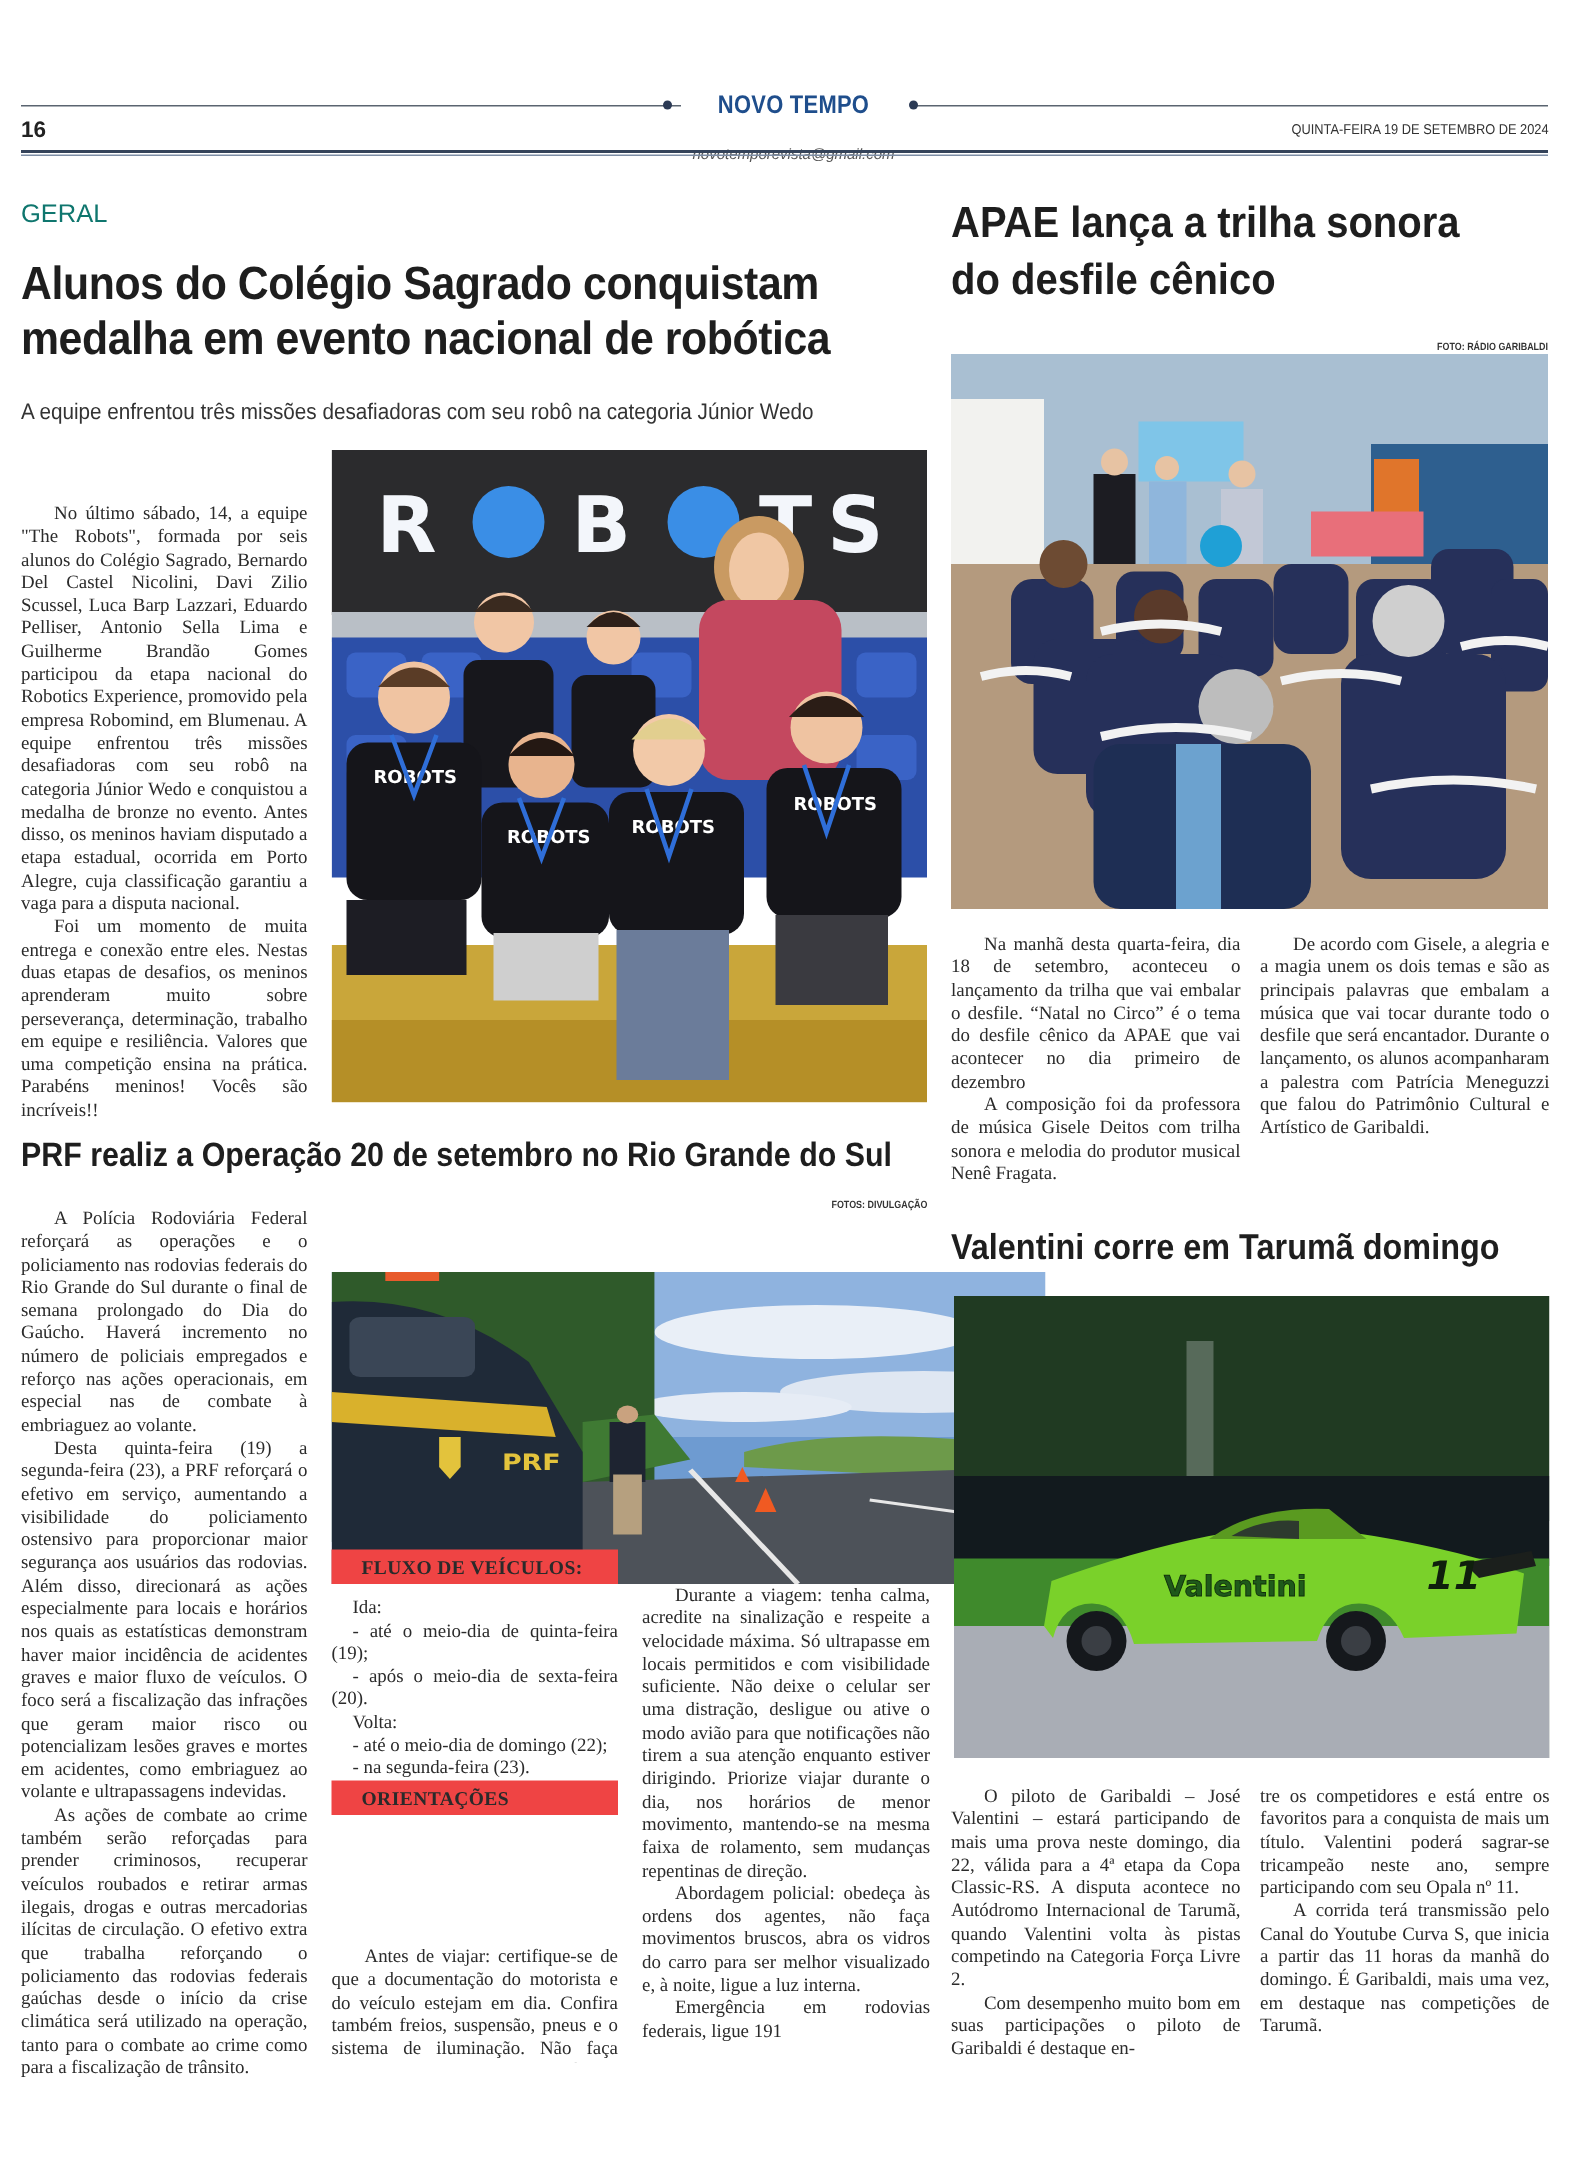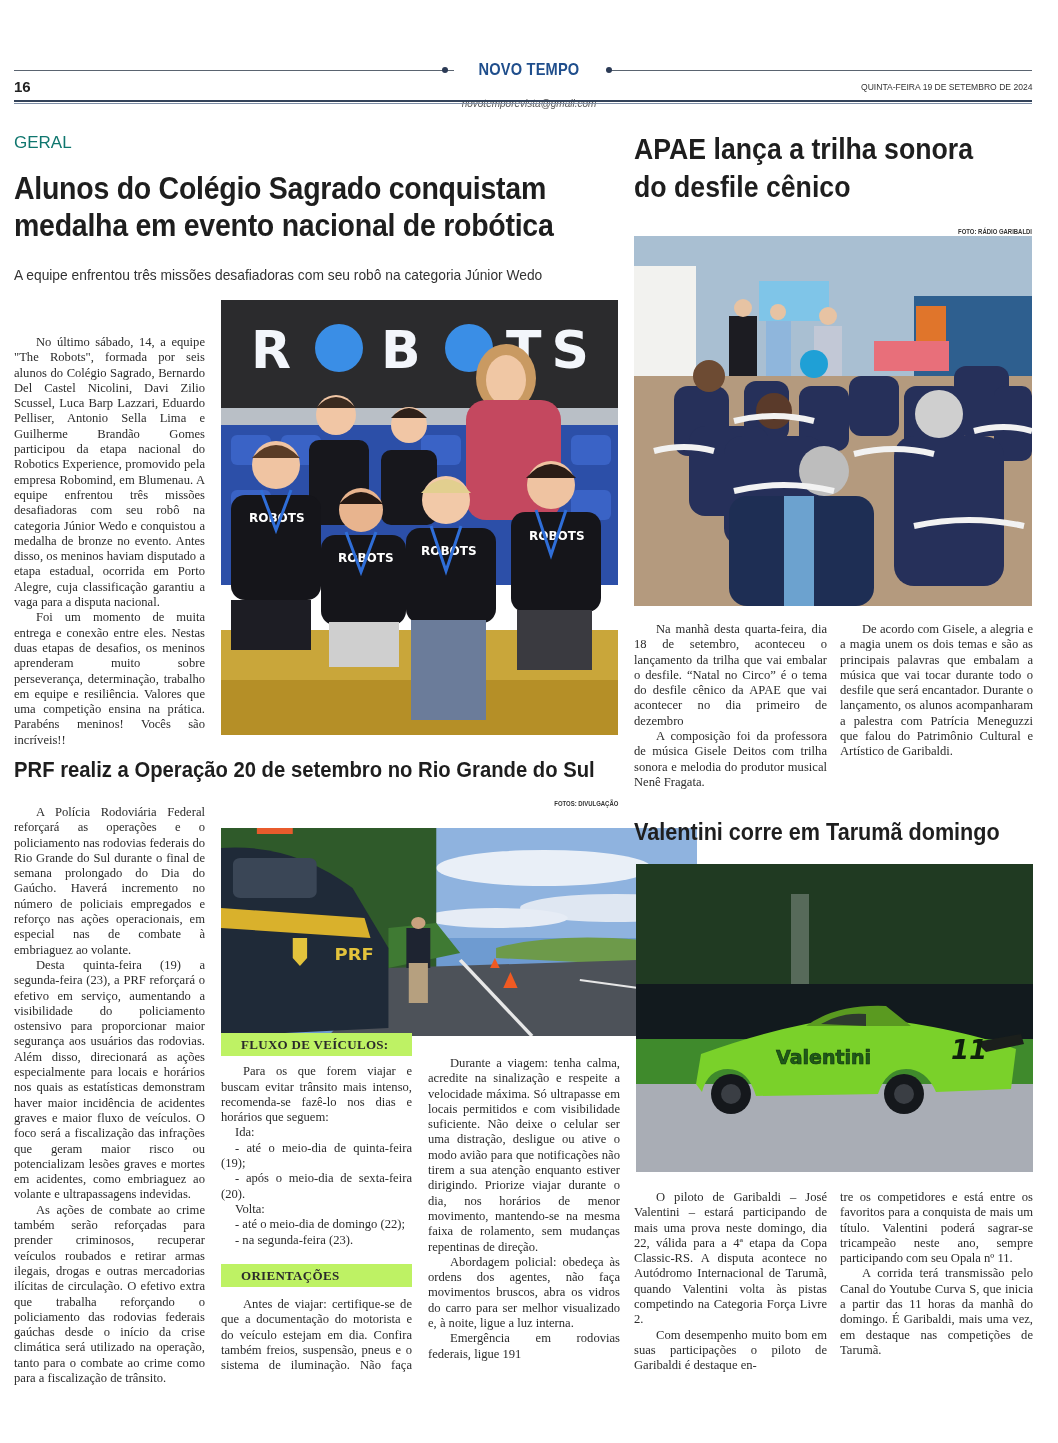--- a/index.html
+++ b/index.html
@@ -22,21 +22,21 @@
   .h-mid { font-size: 24px; transform: scaleX(0.92); transform-origin: left top; }
   .subhead { position: absolute; font-family: "Liberation Sans", sans-serif; font-size: 15px; color: #333; transform: scaleX(0.92); transform-origin: left top; white-space: nowrap; }
 
   .col { position: absolute; font-size: 12.6px; line-height: 15.3px; text-align: justify; hyphens: manual; color: #2b2b2b; }
   .col p { text-indent: 22px; }
   .col p.noind { text-indent: 0; }
   .col .li { text-indent: 14px; }
 
   .credit { position: absolute; font-family: "Liberation Sans", sans-serif; font-weight: bold; font-size: 7px; color: #333; transform: scaleX(0.85); transform-origin: right top; text-align: right; }
 
-  .box-title { background: #bef264; font-weight: bold; font-size: 13px; letter-spacing: 0.3px; color: #2a2a2a; padding: 4px 0 4px 20px; margin: 4px 0 8px 0; text-indent: 0; }
+  .box-title { background: #ef4444; font-weight: bold; font-size: 13px; letter-spacing: 0.3px; color: #2a2a2a; padding: 4px 0 4px 20px; margin: 4px 0 8px 0; text-indent: 0; }
 
   .photo { position: absolute; overflow: hidden; }
   .photo svg { display: block; width: 100%; height: 100%; }
 </style>
 </head>
 <body>
 
 <div class="mast-line" style="left:14px; width:440px;"></div>
 <div class="mast-dot" style="left:442px;"></div>
 <div class="mast-line" style="left:608px; width:424px;"></div>
@@ -185,21 +185,21 @@
 
 <div class="headline" style="left:14px; top:756px; font-size:22.5px; white-space:nowrap; transform:scaleX(0.9); transform-origin:left top;">PRF realiz a Operação 20 de setembro no Rio Grande do Sul</div>
 <div class="credit" style="right:440px; top:800px;">FOTOS: DIVULGAÇÃO</div>
 
 <div class="col" style="left:14px; top:805px; width:191px;">
   <p>A Polícia Rodoviária Federal reforçará as operações e o policiamento nas rodovias federais do Rio Grande do Sul durante o final de semana prolongado do Dia do Gaúcho. Haverá incremento no número de policiais empregados e reforço nas ações operacionais, em especial nas de combate à embriaguez ao volante.</p>
   <p>Desta quinta-feira (19) a segunda-feira (23), a PRF reforçará o efetivo em serviço, aumentando a visibilidade do policiamento ostensivo para proporcionar maior segurança aos usuários das rodovias. Além disso, direcionará as ações especialmente para locais e horários nos quais as estatísticas demonstram haver maior incidência de acidentes graves e maior fluxo de veículos. O foco será a fiscalização das infrações que geram maior risco ou potencializam lesões graves e mortes em acidentes, como embriaguez ao volante e ultrapassagens indevidas.</p>
   <p>As ações de combate ao crime também serão reforçadas para prender criminosos, recuperar veículos roubados e retirar armas ilegais, drogas e outras mercadorias ilícitas de circulação. O efetivo extra que trabalha reforçando o policiamento das rodovias federais gaúchas desde o início da crise climática será utilizado na operação, tanto para o combate ao crime como para a fiscalização de trânsito.</p>
 </div>
 
-<div class="photo" style="left:221px; top:828px; width:476px; height:208px;">
+<div class="photo" style="left:221px; top:848px; width:476px; height:208px;">
   <svg viewBox="0 0 398 208" preserveAspectRatio="none">
     <rect width="398" height="208" fill="#6e9bd1"></rect>
     <rect x="160" y="0" width="238" height="110" fill="#8fb3df"></rect>
     <ellipse cx="270" cy="40" rx="90" ry="18" fill="#e9eff7"></ellipse>
     <ellipse cx="330" cy="80" rx="80" ry="14" fill="#dfe7f2"></ellipse>
     <ellipse cx="230" cy="90" rx="60" ry="10" fill="#e6ecf5"></ellipse>
     <path d="M0 0 L180 0 L180 150 L0 180 Z" fill="#2f5a2a"></path>
     <path d="M140 100 L180 95 L200 125 L140 140 Z" fill="#3f7a33"></path>
     <path d="M230 120 Q290 100 398 118 L398 140 L230 130 Z" fill="#6d9a4a"></path>
     <path d="M140 140 L398 130 L398 208 L90 208 Z" fill="#4d5259"></path>
@@ -214,28 +214,27 @@
     <path d="M0 80 L120 90 L125 110 L0 100 Z" fill="#d9b12c"></path>
     <rect x="10" y="30" width="70" height="40" rx="6" fill="#3a4656"></rect>
     <path d="M60 110 l12 0 l0 20 l-6 8 l-6 -8 z" fill="#e3c33c"></path>
     <text x="95" y="132" font-family="DejaVu Sans, sans-serif" font-weight="bold" font-size="15" fill="#e3c33c">PRF</text>
     <rect x="30" y="0" width="30" height="6" fill="#e85b2c"></rect>
   </svg>
 </div>
 
 <div class="col" style="left:221px; top:1029px; width:191px;">
   <div class="box-title">FLUXO DE VEÍCULOS:</div>
-  <p>Para os que forem viajar e buscam evitar trânsito mais intenso, recomenda-se fazê-lo nos dias e horários que seguem:</p>
   <p style="text-indent:14px;font-family:Liberation Serif, serif;">Ida:</p>
   <p class="li">- até o meio-dia de quinta-feira (19);</p>
   <p class="li">- após o meio-dia de sexta-feira (20).</p>
   <p style="text-indent:14px;">Volta:</p>
   <p class="li">- até o meio-dia de domingo (22);</p>
   <p class="li">- na segunda-feira (23).</p>
-  <div class="box-title" style="margin-top:16px;">ORIENTAÇÕES</div>
+  <div class="box-title" style="margin-top:0;">ORIENTAÇÕES</div>
 </div>
 
 <div class="col" style="left:221px; top:1297px; width:191px; height:78px; overflow:hidden;">
   <p>Antes de viajar: certifique-se de que a documentação do motorista e do veículo estejam em dia. Confira também freios, suspensão, pneus e o sistema de iluminação. Não faça ingestão de bebidas alcoólicas. Planeje sua viagem, com pontos de parada.</p>
 </div>
 
 <div class="col" style="left:428px; top:1056px; width:192px;">
   <p>Durante a viagem: tenha calma, acredite na sinalização e respeite a velocidade máxima. Só ultrapasse em locais permitidos e com visibilidade suficiente. Não deixe o celular ser uma distração, desligue ou ative o modo avião para que notificações não tirem a sua atenção enquanto estiver dirigindo. Priorize viajar durante o dia, nos horários de menor movimento, mantendo-se na mesma faixa de rolamento, sem mudanças repentinas de direção.</p>
   <p>Abordagem policial: obedeça às ordens dos agentes, não faça movimentos bruscos, abra os vidros do carro para ser melhor visualizado e, à noite, ligue a luz interna.</p>
   <p>Emergência em rodovias federais, ligue 191</p>

